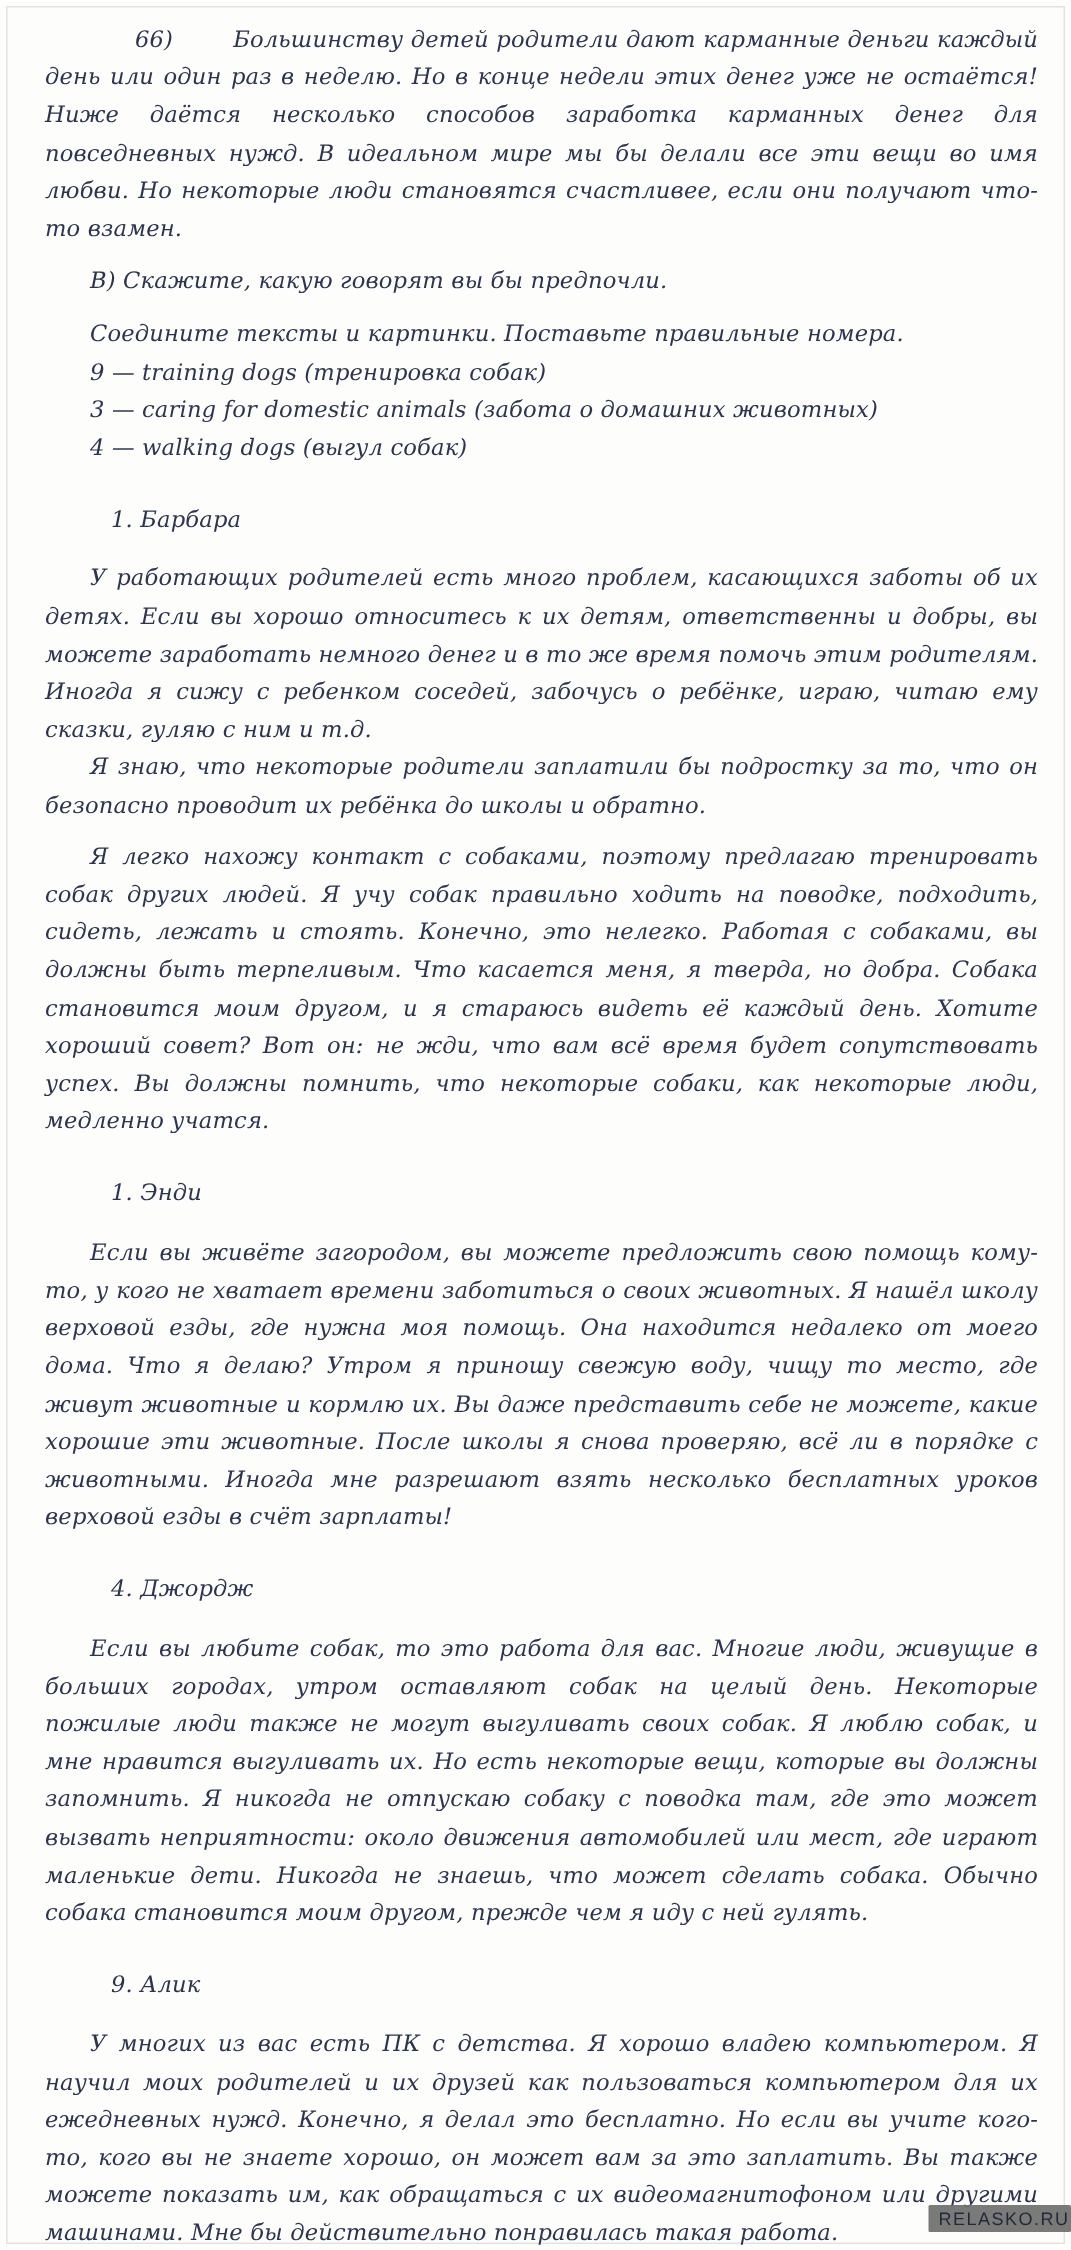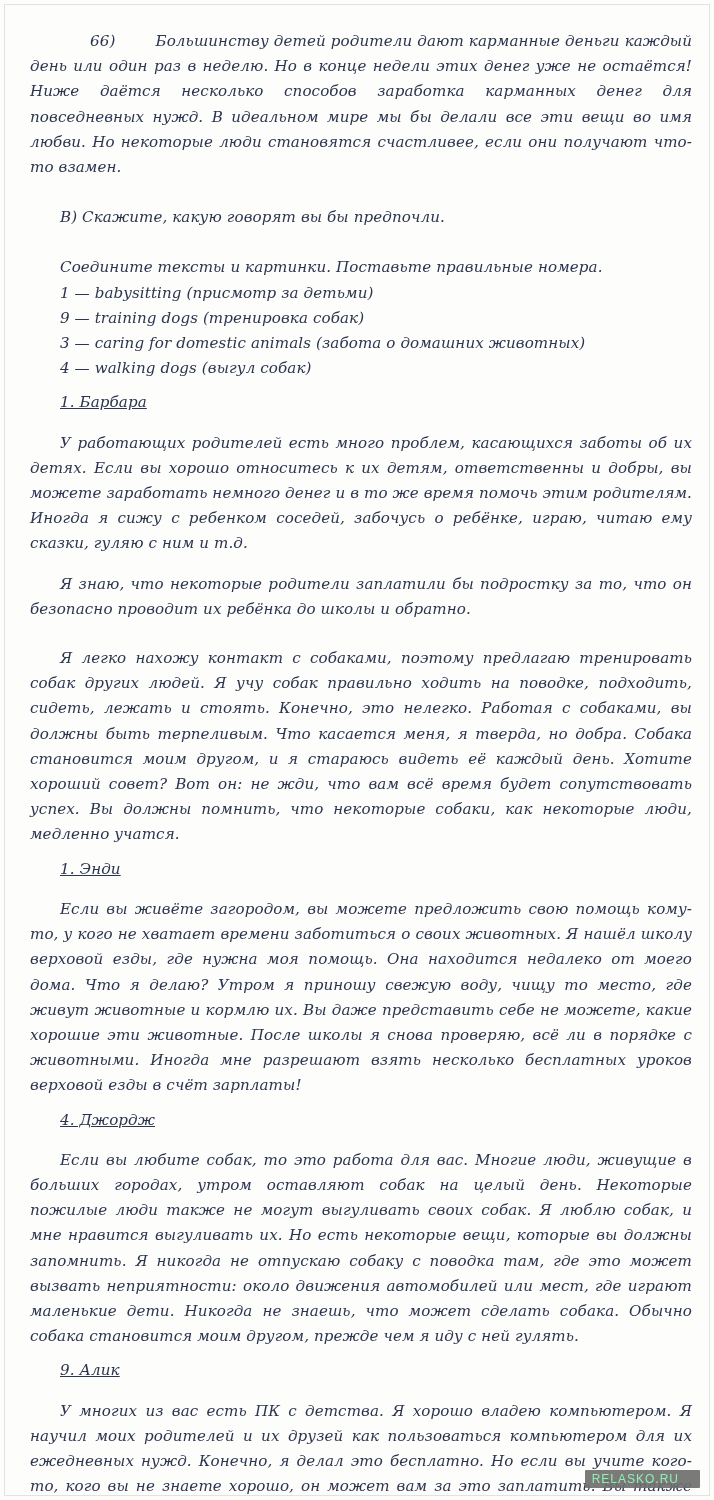--- a/index.html
+++ b/index.html
@@ -28,49 +28,48 @@
     position: relative;
     padding: 14px 22px 10px 30px;
     color: #2c3550;
     font-style: italic;
     font-size: 15.1px;
     line-height: 25.2px;
     text-align: justify;
     letter-spacing: 0.1px;
   }
   .para {
-    margin: 15px 0 0 0;
+    margin: 0 0 0 0;
     text-indent: 30px;
   }
   .task-num {
     display: inline-block;
     min-width: 0;
   }
   .gap-s { height: 5px; }
   .gap-m { height: 9px; }
   .heading {
     text-indent: 30px;
-    margin: 0;
-    text-decoration: underline;
+    margin: 14px;
   }
   .list-line {
     text-indent: 30px;
     margin: 0;
   }
   .watermark {
     position: absolute;
-    right: 14px;
+    right: 0;
     bottom: 12px;
     background: #6f6f6f;
-    color: #86efac;
+    color: #0f172a;
     font-family: "Liberation Sans", sans-serif;
     font-style: normal;
     font-size: 12px;
     letter-spacing: 1px;
-    padding: 2px 21px 2px 7px;
+    padding: 2px 1px 2px 7px;
     border-radius: 1px;
     opacity: 0.92;
   }
 </style>
 </head>
 <body>
 
 <div class="page">
   <div class="content">
 
@@ -87,21 +86,20 @@
 
     <p class="para">B) Скажите, какую говорят вы бы предпочли.</p>
 
     <div class="gap-s"></div>
 
 
     <div class="gap-s"></div>
 
     <p class="para">Соедините тексты и картинки. Поставьте правильные номера.</p>
 
-    <p class="list-line">1 — babysitting (присмотр за детьми)</p>
     <p class="list-line">9 — training dogs (тренировка собак)</p>
     <p class="list-line">3 — caring for domestic animals (забота о домашних животных)</p>
     <p class="list-line">4 — walking dogs (выгул собак)</p>
 
     <div class="gap-m"></div>
 
     <p class="heading">1. Барбара</p>
     <p class="para">У работающих родителей есть много проблем, касающихся заботы об их детях. Если вы хорошо относитесь к их детям, ответственны и добры, вы можете заработать немного денег и в то же время помочь этим родителям. Иногда я сижу с ребенком соседей, забочусь о ребёнке, играю, читаю ему сказки, гуляю с ним и т.д.</p>
     <p class="para">Я знаю, что некоторые родители заплатили бы подростку за то, что он безопасно проводит их ребёнка до школы и обратно.</p>
 

